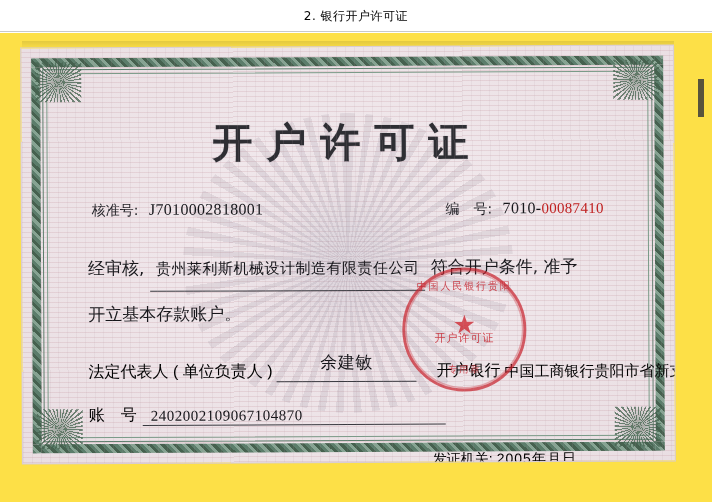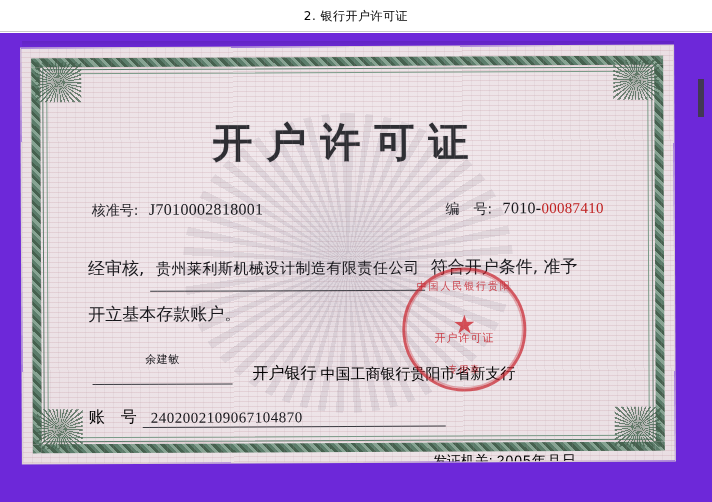--- a/index.html
+++ b/index.html
@@ -35,21 +35,21 @@
     background: #c9c9c9;
   }
 
   
   .scan-area {
     position: absolute;
     left: 0;
     top: 33px;
     width: 712px;
     height: 469px;
-    background: #6d28d9;
+    background: #fde047;
     overflow: hidden;
   }
 
   .cert {
     position: absolute;
     left: 22px;
     top: 14px;
     width: 652px;
     height: 415px;
     background:
@@ -212,23 +212,23 @@
 
   .row-rep {
     margin-top: 16px;
     padding: 0 26px;
     display: flex;
     align-items: flex-end;
     font-size: 16px;
   }
   .fill-rep {
     min-width: 140px;
-    font-size: 11px;
+    font-size: 17px;
     margin: 0 4px;
-    padding-bottom: 17px;
+    padding-bottom: 7px;
   }
   .bank-lbl { margin-left: 16px; white-space: nowrap; }
   .bank-val {
     font-family: "DejaVu Sans", sans-serif;
     font-size: 15px;
     margin-left: 4px;
     white-space: nowrap;
   }
 
   .row-acct {
@@ -386,20 +386,21 @@
       </div>
 
       <div class="body-block">
         <span>经审核,</span>
         <span class="fill fill-company">贵州莱利斯机械设计制造有限责任公司</span>
         <span>符合开户条件, 准予</span>
         <div>开立基本存款账户。</div>
       </div>
 
       <div class="row-rep">
+        <span class="lbl">法定代表人 ( 单位负责人 )</span>
         <span class="fill fill-rep">余建敏</span>
         <span class="bank-lbl">开户银行</span>
         <span class="bank-val">中国工商银行贵阳市省新支行</span>
       </div>
 
       <div class="row-acct">
         <span class="lbl">账　号</span>
         <span class="fill fill-acct">2402002109067104870</span>
       </div>
 

